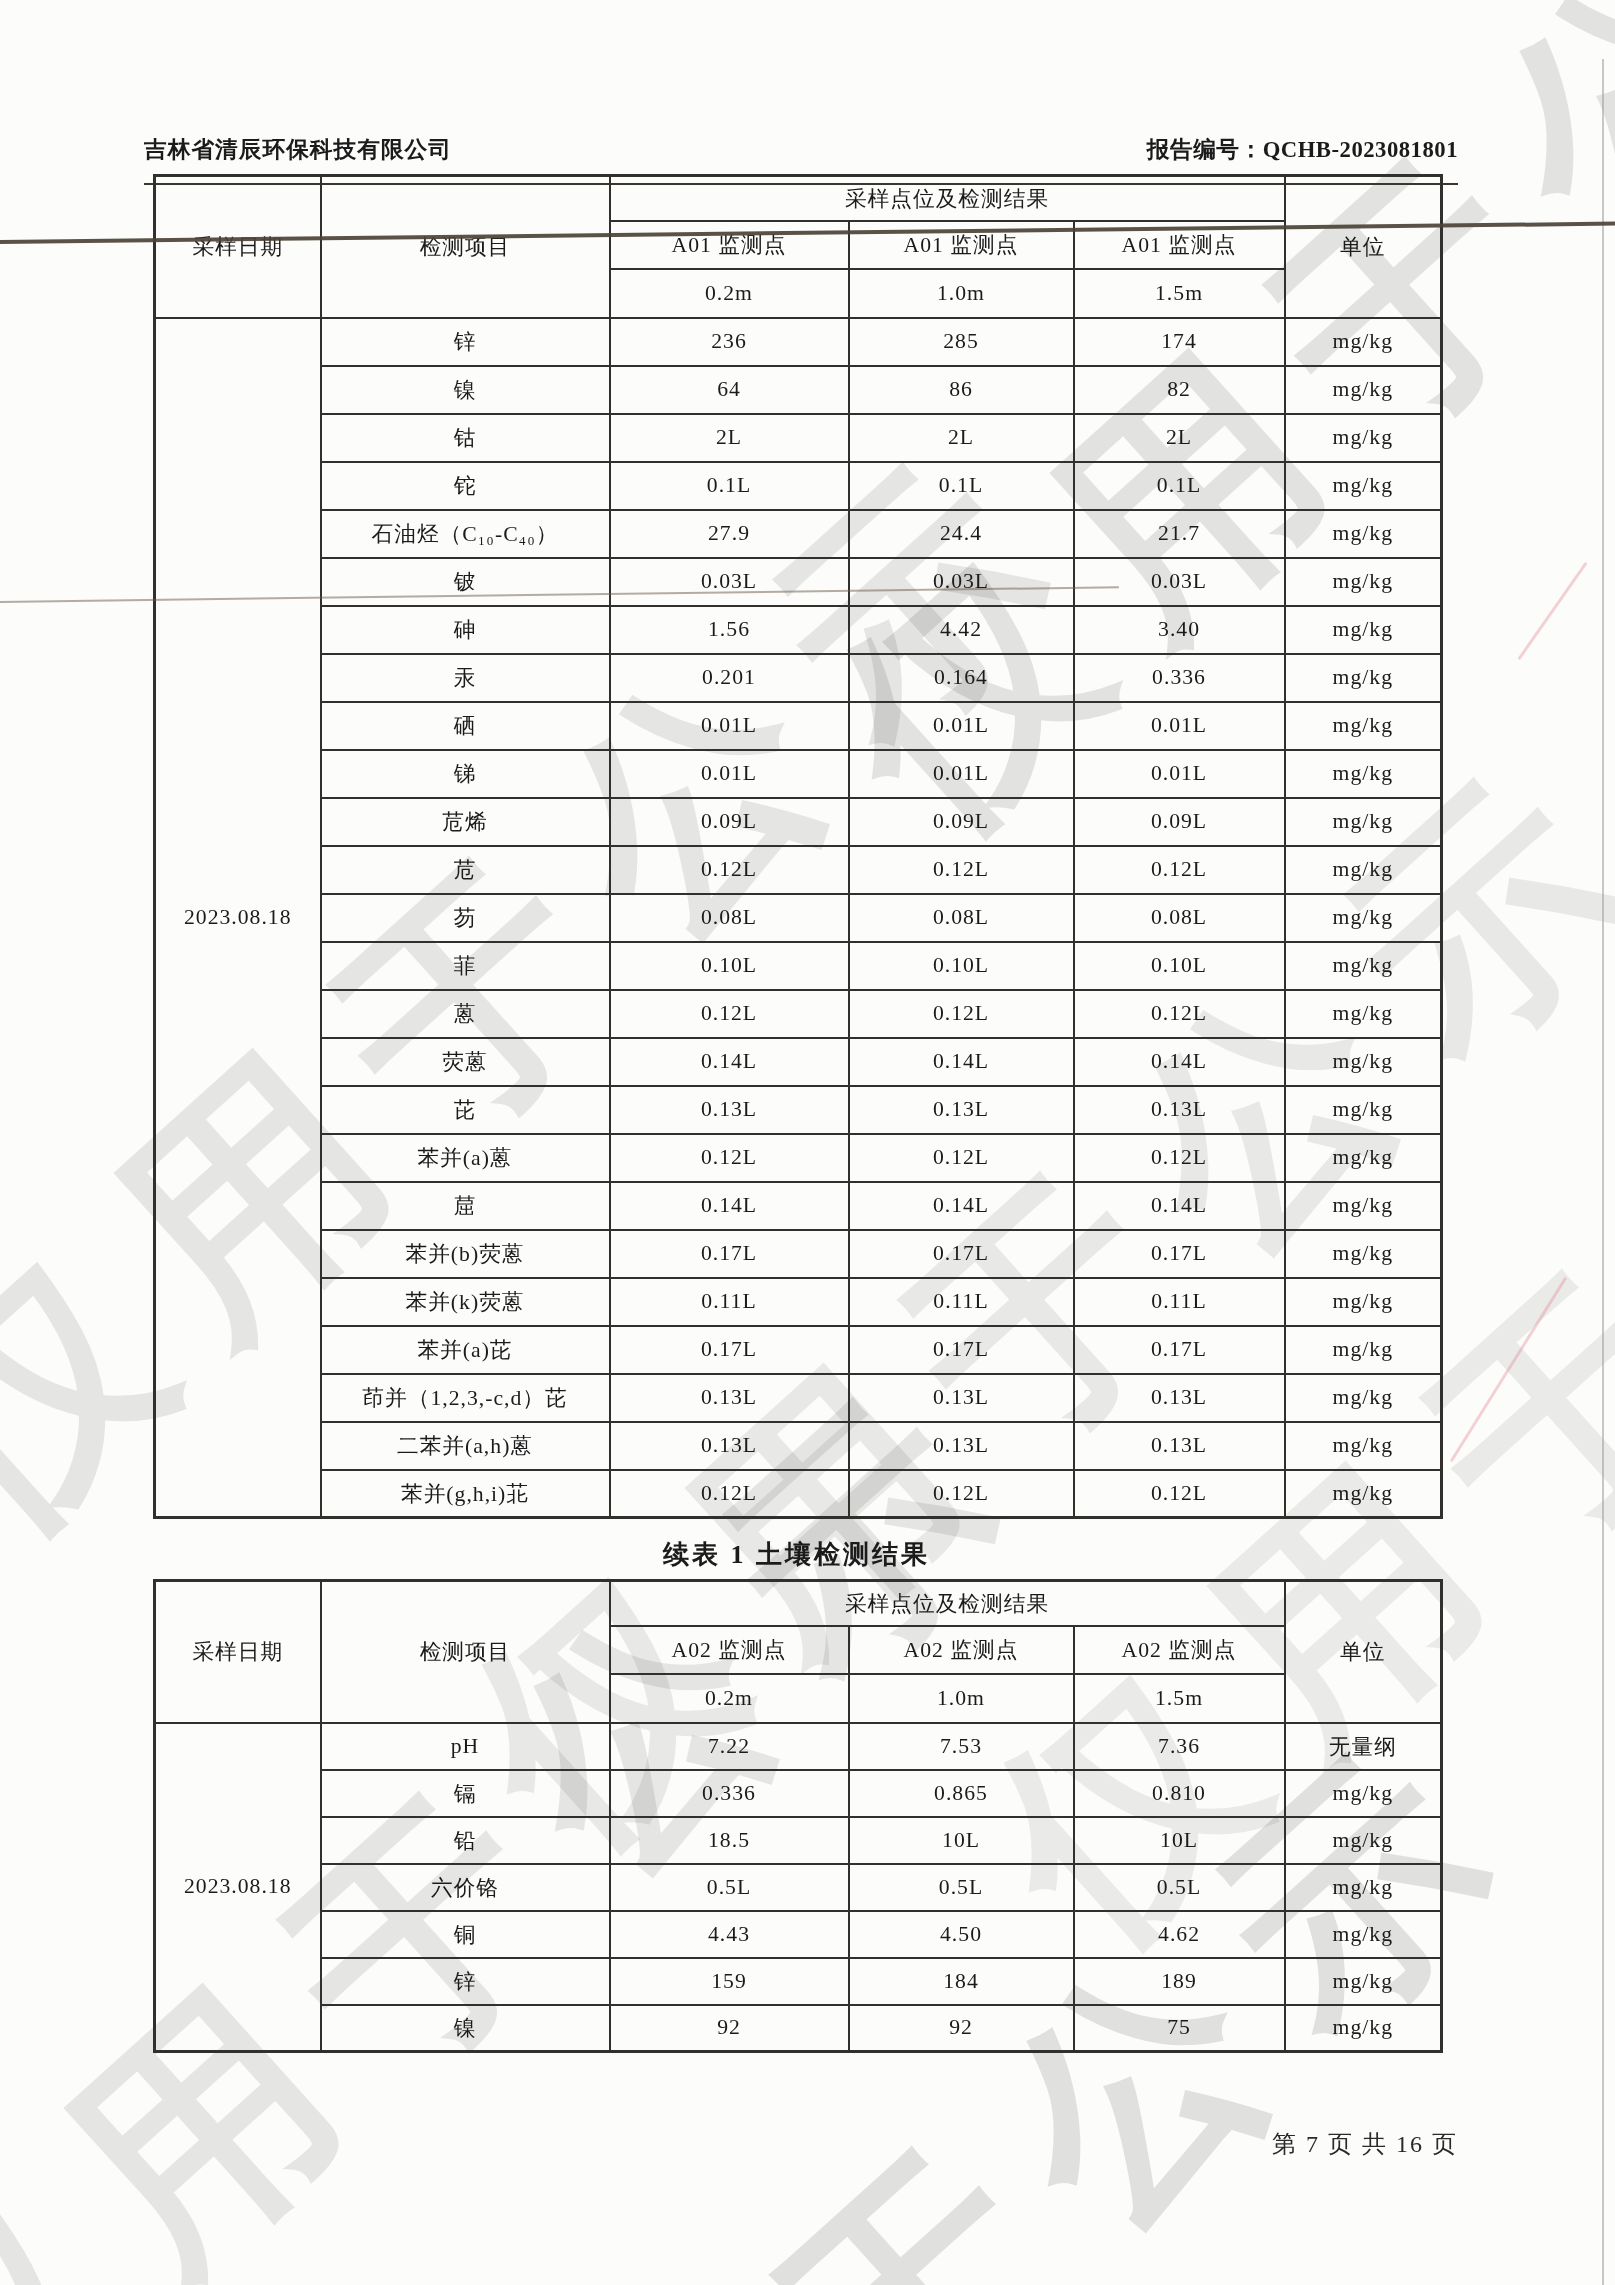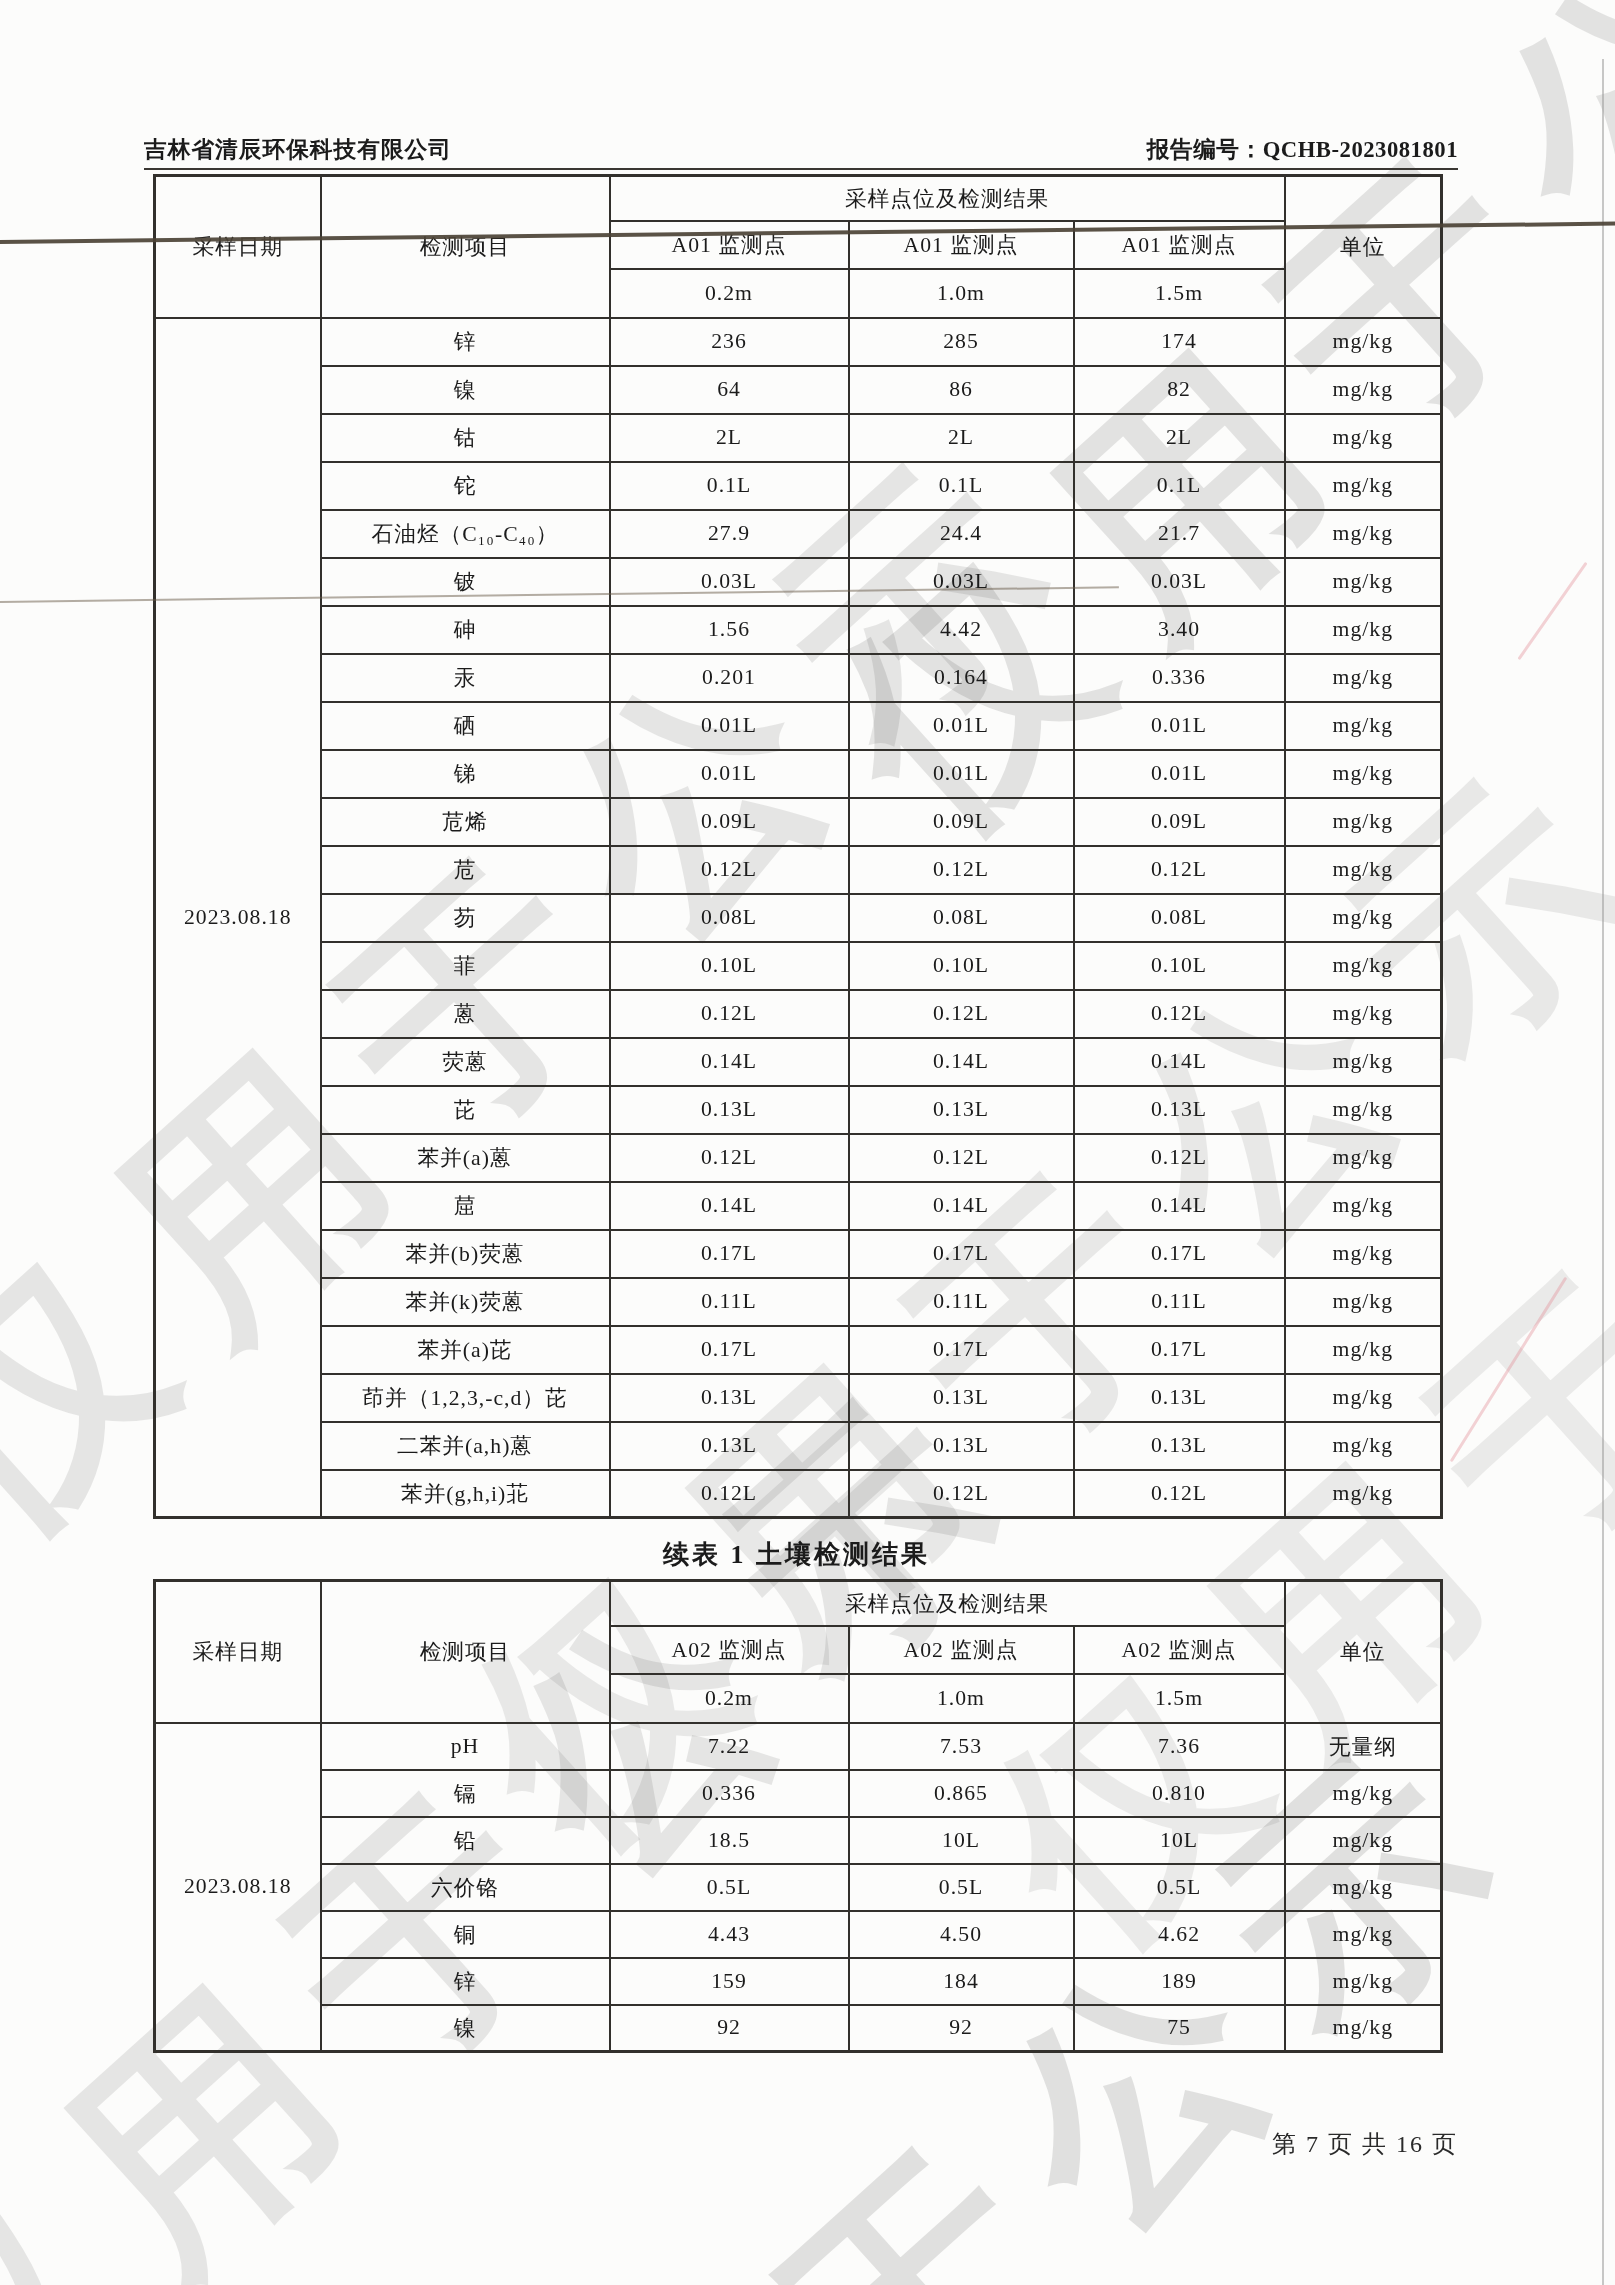--- a/index.html
+++ b/index.html
@@ -8,21 +8,21 @@
     position:relative;overflow:hidden;
     background:#fcfcfb;
     font-family:"Liberation Serif","DejaVu Serif",serif;
     color:#1b1b1b;
   }
   
   .page-header{
     position:absolute;left:144px;top:132px;width:1314px;height:33px;
     border-bottom:2px solid #3a3733;
     display:flex;justify-content:space-between;align-items:flex-end;
-    padding-bottom:3px;font-size:22.7px;z-index:2;
+    padding-bottom:18px;font-size:22.7px;z-index:2;
   }
   .company{font-weight:700;letter-spacing:1px;}
   .report-no{font-weight:600;letter-spacing:0.5px;margin-left:39px;}
   
   table.t{
     position:absolute;border-collapse:collapse;table-layout:fixed;
     font-size:21.7px;z-index:2;background:transparent;
   }
   table.t th,table.t td{
     border:2px solid #32302c;text-align:center;vertical-align:middle;

